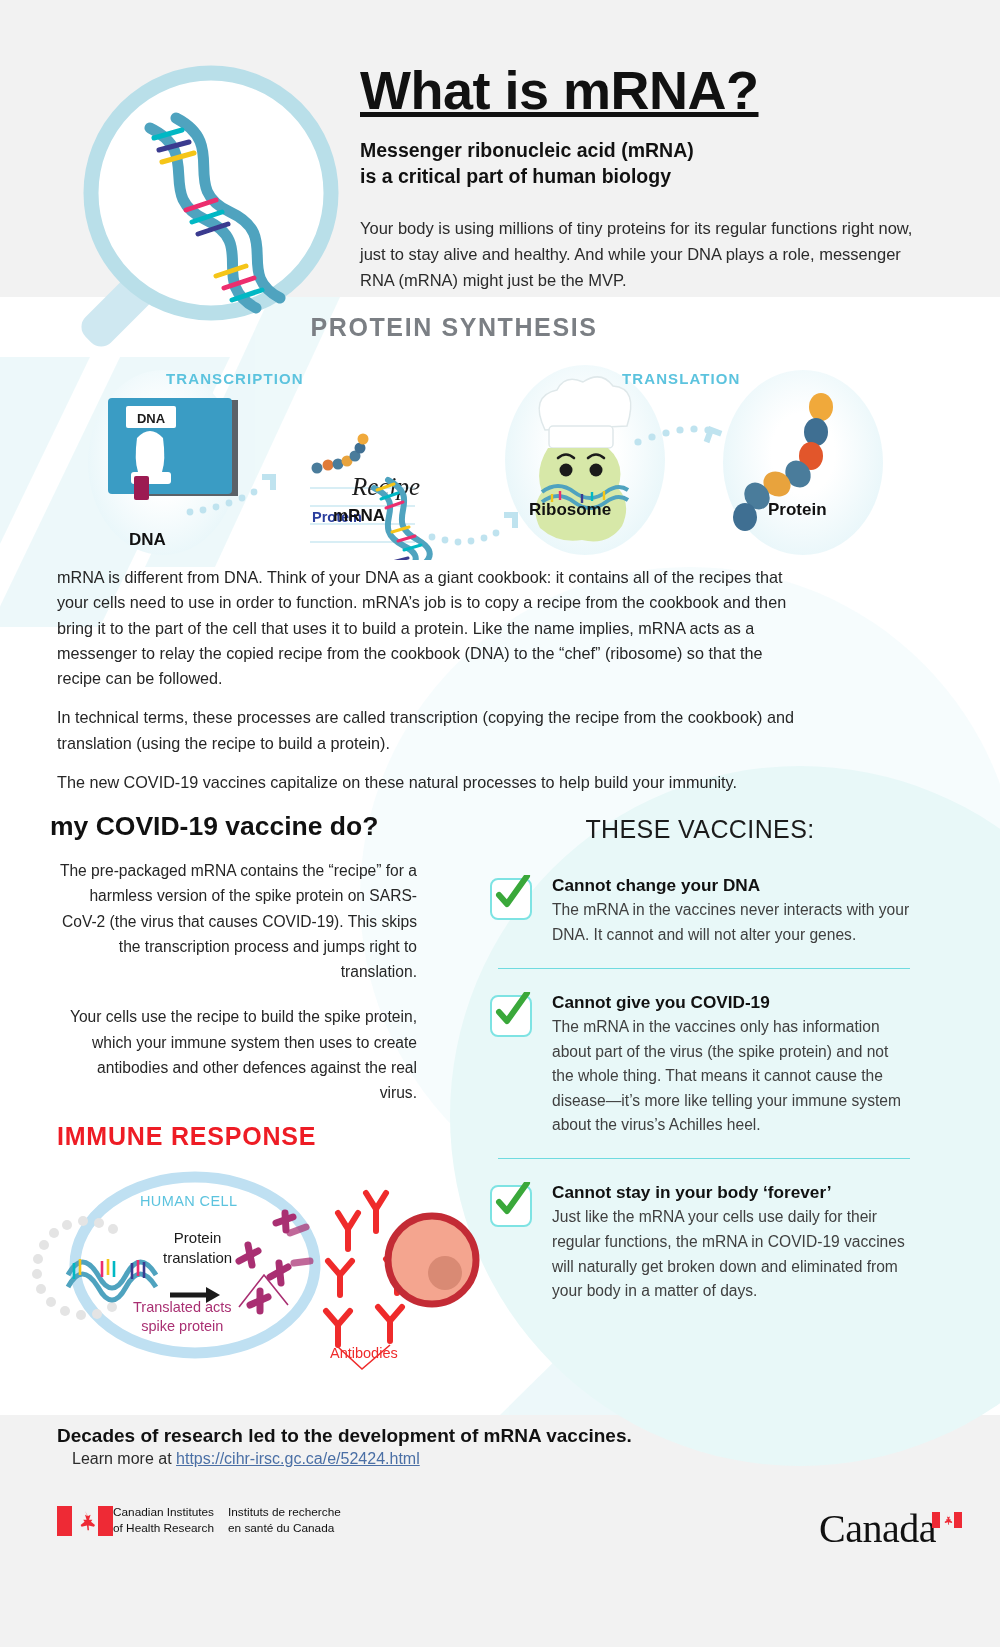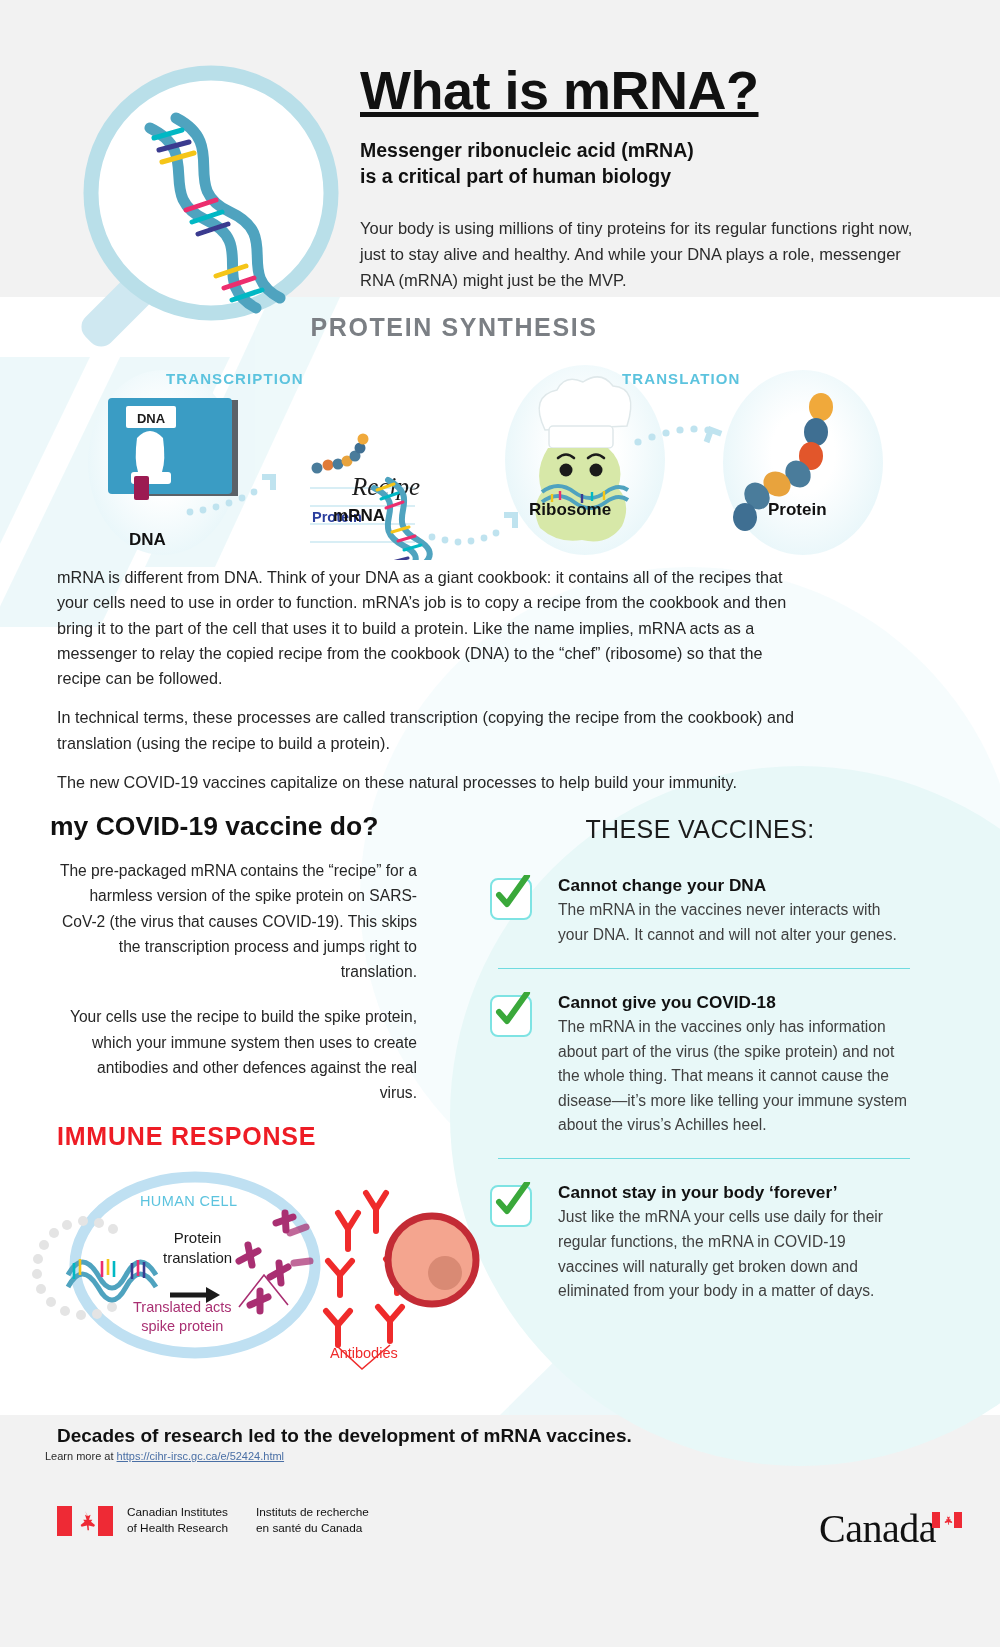--- a/index.html
+++ b/index.html
@@ -80,43 +80,43 @@
   
   #right-blob{
     position:absolute; left:450px; top:766px; width:700px; height:700px;
     background:#e8f8f8; border-radius:50%; z-index:2;
   }
   #right-panel{ position:absolute; left:490px; top:815px; width:420px; z-index:4;}
   #tv-title{
     text-align:center; font-size:25px; letter-spacing:.4px; color:#1b1b1b;
     margin-bottom:30px;
   }
-  .vac-item{ display:flex; gap:26px; align-items:flex-start; padding-bottom:20px;}
+  .vac-item{ display:flex; gap:20px; align-items:flex-start; padding-bottom:20px;}
   .vac-divider{ height:1px; background:#6fdbe0; margin:0 0 22px 8px; }
   .checkbox{
     flex:0 0 auto; width:42px; height:42px; border:2px solid #7ee3e3; border-radius:8px;
     background:#fff; position:relative; margin-top:4px;
   }
   .vac-text{ flex:1 1 auto; }
   .vac-head{ font-size:17.2px; font-weight:bold; color:#111; margin-bottom:2px; line-height:1.3;}
   .vac-body{ font-size:15.6px; line-height:1.58; color:#404040;}
 
   
   #footer{
     position:absolute; left:0; top:1415px; width:1000px; height:232px;
     background:#f2f2f2;
   }
   #footer-head{
     position:absolute; left:57px; top:1425px; font-size:19px; font-weight:bold; color:#111;
   }
   #footer-learn{
-    position:absolute; left:45px; top:1450px; font-size:11px; color:#2b2b2b;text-align:center;
+    position:absolute; left:72px; top:1450px; font-size:16px; color:#2b2b2b;text-align:center;
   }
   #footer-learn a{ color:#4a6fa5; text-decoration:underline; }
-  #cihr-logo{ position:absolute; left:57px; top:1505px; display:flex; align-items:center; gap:14px;}
+  #cihr-logo{ position:absolute; left:57px; top:1505px; display:flex; align-items:center; }
   .cihr-txt{ font-size:11.8px; line-height:1.35; color:#111; }
   #canada-word{
     position:absolute; right:38px; top:1505px;
     font-family:"Liberation Serif", serif; font-size:40px; color:#111; letter-spacing:-.5px;
   }
   #canada-word .flagbox{ display:inline-block; position:relative; top:-14px; margin-left:-4px;}
 </style>
 </head>
 <body>
 
@@ -414,21 +414,21 @@
   </div>
   <div class="vac-divider"></div>
 
   <div class="vac-item">
     <div class="checkbox">
       <svg width="40" height="40" viewBox="0 0 40 40" style="position:absolute;left:-1px;top:-5px;">
         <path d="M8 20 L16 29 L36 1" fill="none" stroke="#3aa83a" stroke-width="6" stroke-linecap="round" stroke-linejoin="round"></path>
       </svg>
     </div>
     <div class="vac-text">
-      <div class="vac-head">Cannot give you COVID-18</div>
+      <div class="vac-head">Cannot give you COVID-19</div>
       <div class="vac-body">The mRNA in the vaccines only has information about part of the virus (the spike protein) and not the whole thing. That means it cannot cause the disease—it’s more like telling your immune system about the virus’s Achilles heel.</div>
     </div>
   </div>
   <div class="vac-divider"></div>
 
   <div class="vac-item">
     <div class="checkbox">
       <svg width="40" height="40" viewBox="0 0 40 40" style="position:absolute;left:-1px;top:-5px;">
         <path d="M8 20 L16 29 L36 1" fill="none" stroke="#3aa83a" stroke-width="6" stroke-linecap="round" stroke-linejoin="round"></path>
       </svg>

